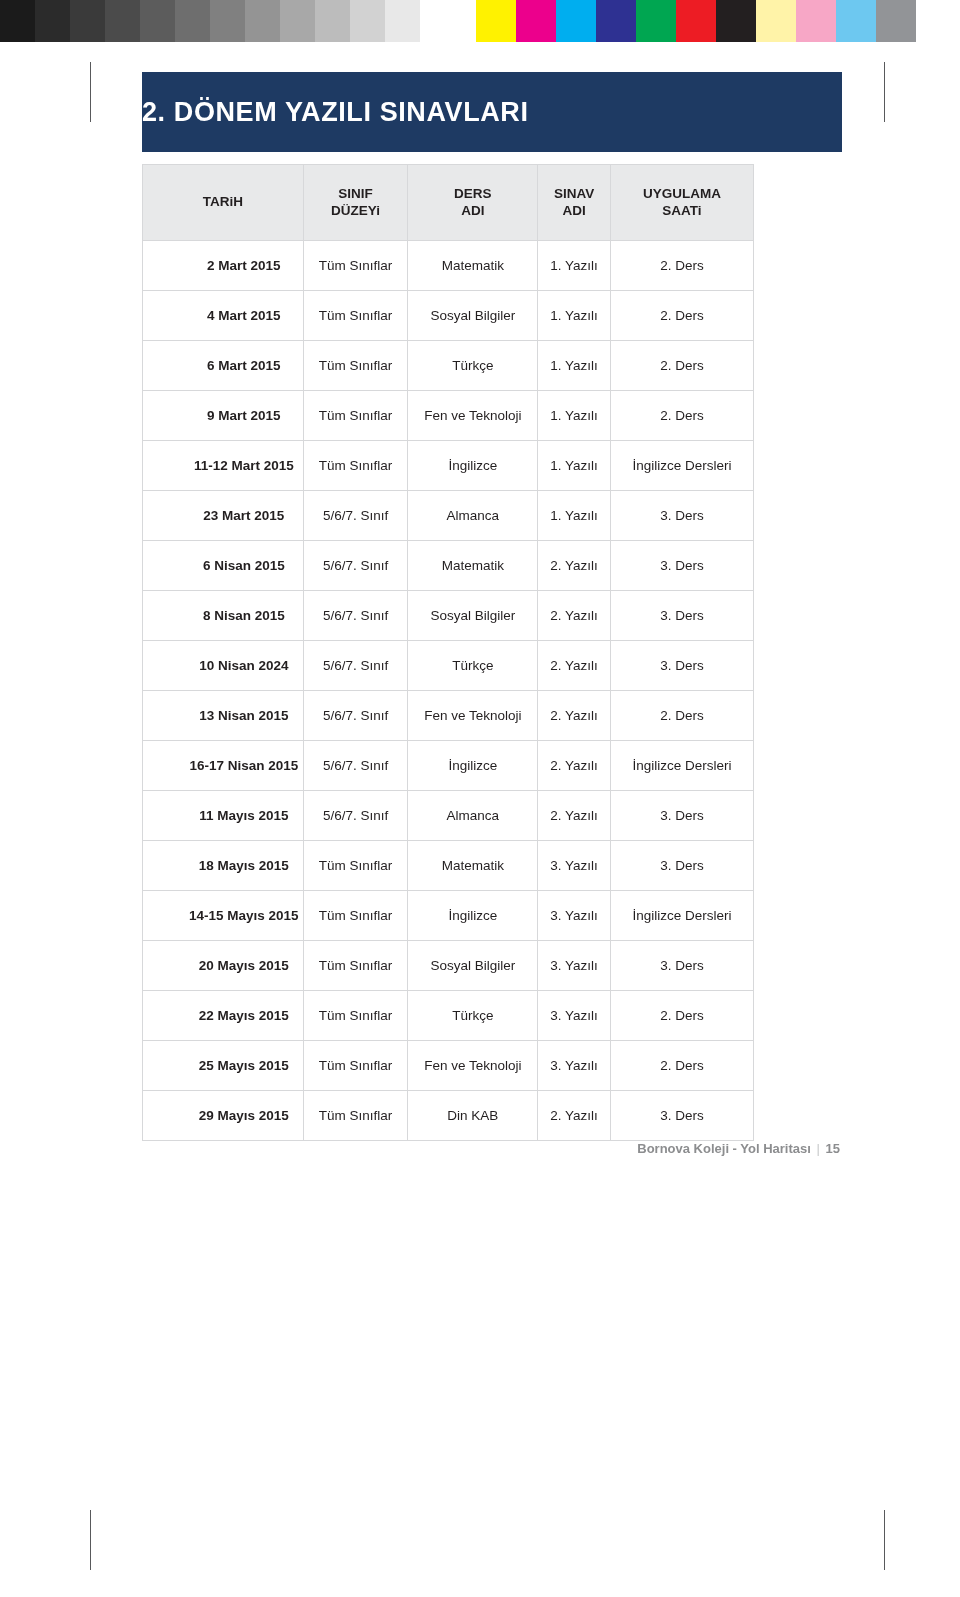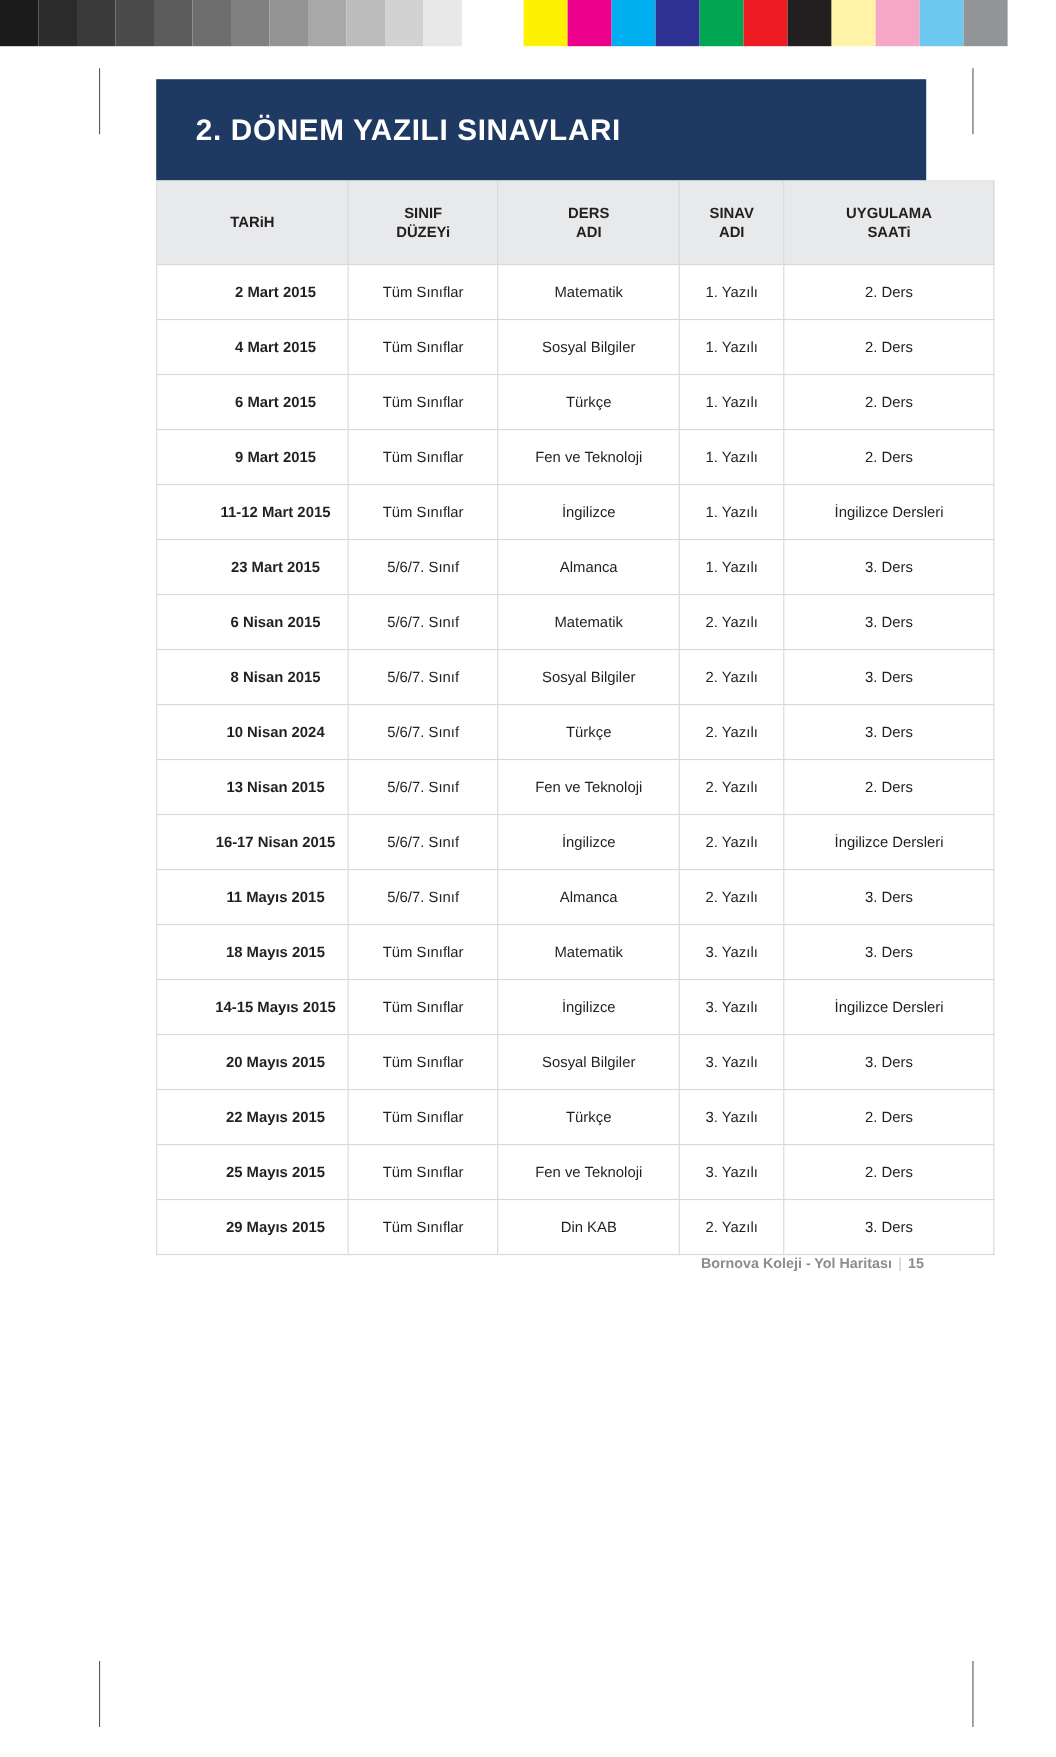--- a/index.html
+++ b/index.html
@@ -43,38 +43,37 @@
   
   .page {
     position: absolute;
     left: 142px;
     top: 72px;
     width: 700px;
   }
 
   .title-band {
     background: #1e3a63;
-    height: 92px;
+    height: 80px;
     display: flex;
     align-items: center;
-    padding-left: 36px;
     box-sizing: border-box;
   }
   .title-band h1 {
     margin: 0;
     color: #ffffff;
     font-size: 27px;
     font-weight: bold;
     letter-spacing: 0.6px;
   }
 
   table.schedule {
-    width: 762px;
+    width: 612px;
     border-collapse: collapse;
-    margin-top: 0;
+    margin-top: 12px;
   }
   table.schedule th,
   table.schedule td {
     border: 1px solid #d7d8da;
     text-align: center;
     vertical-align: middle;
   }
   table.schedule thead th {
     background: #e8e9ea;
     font-size: 13.5px;

